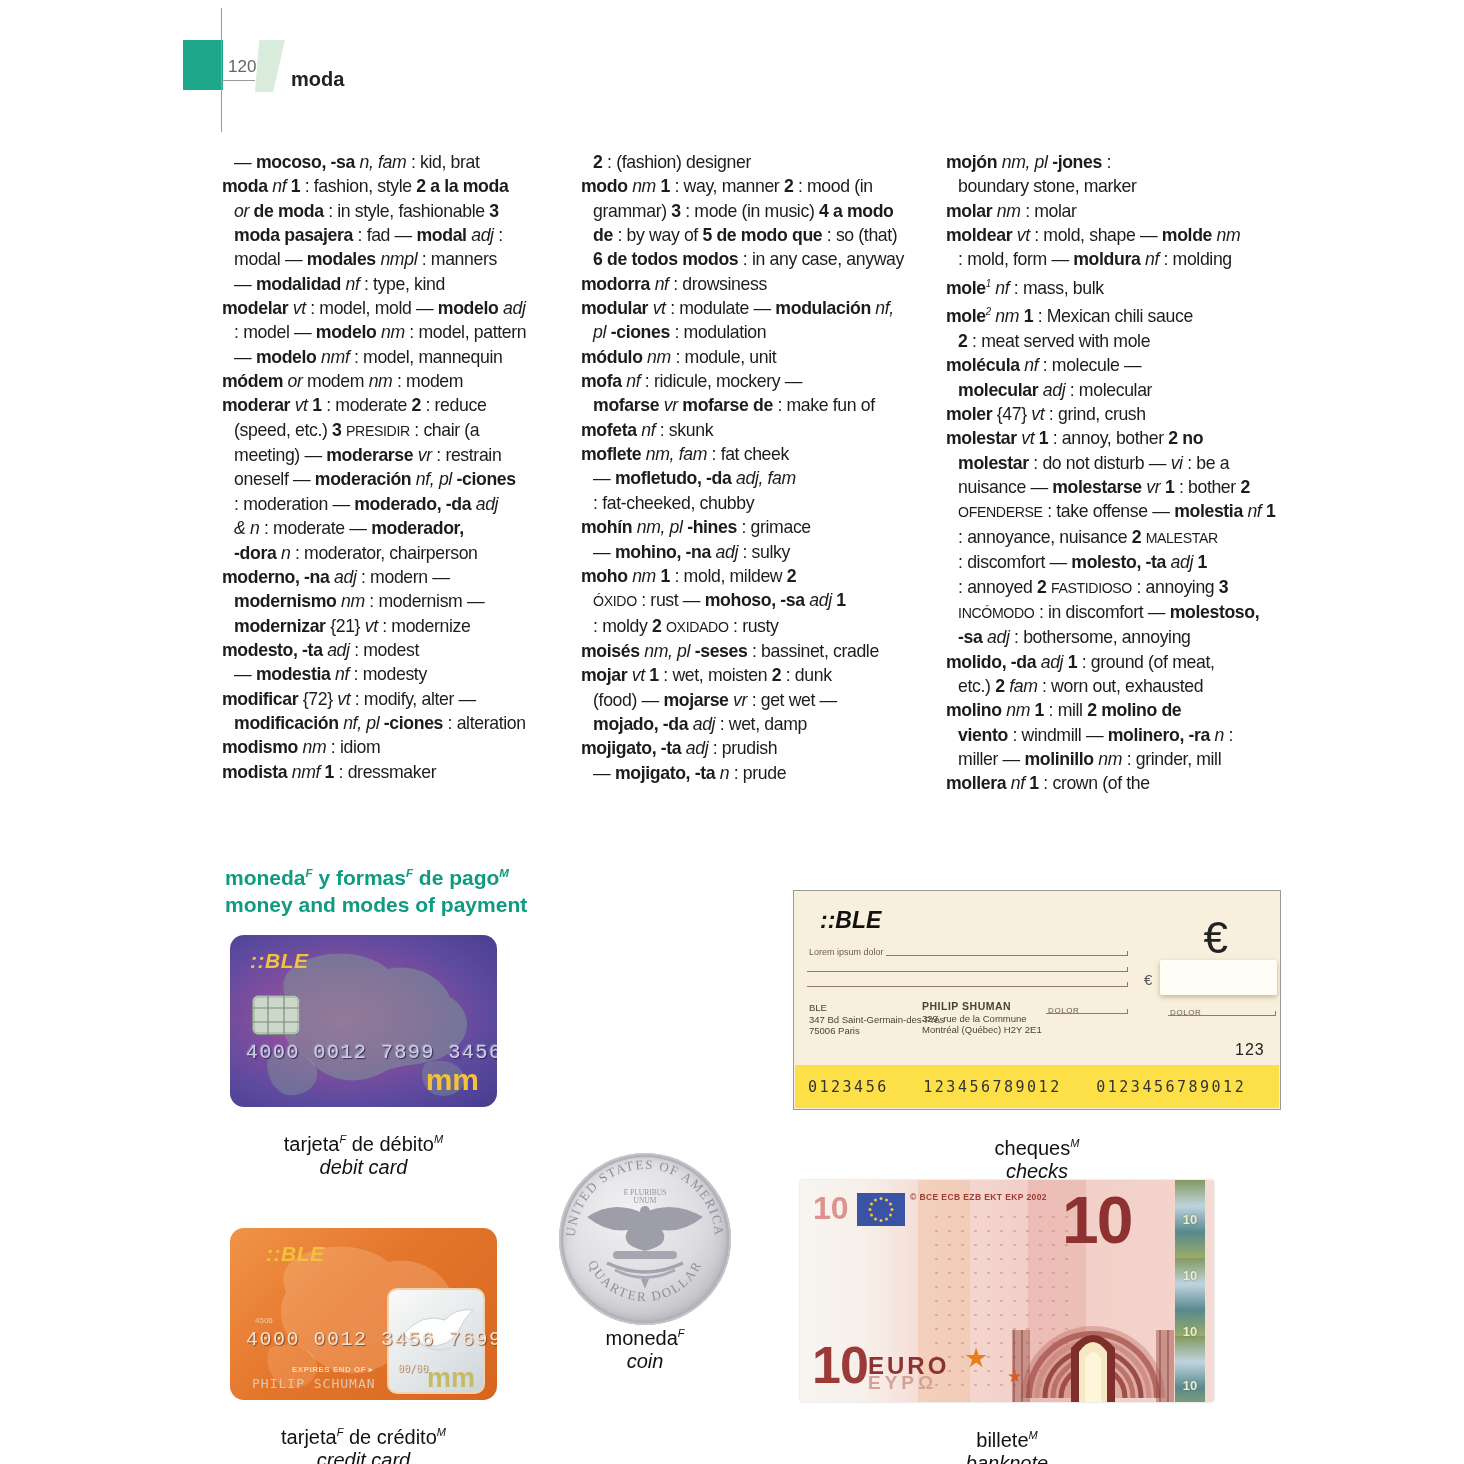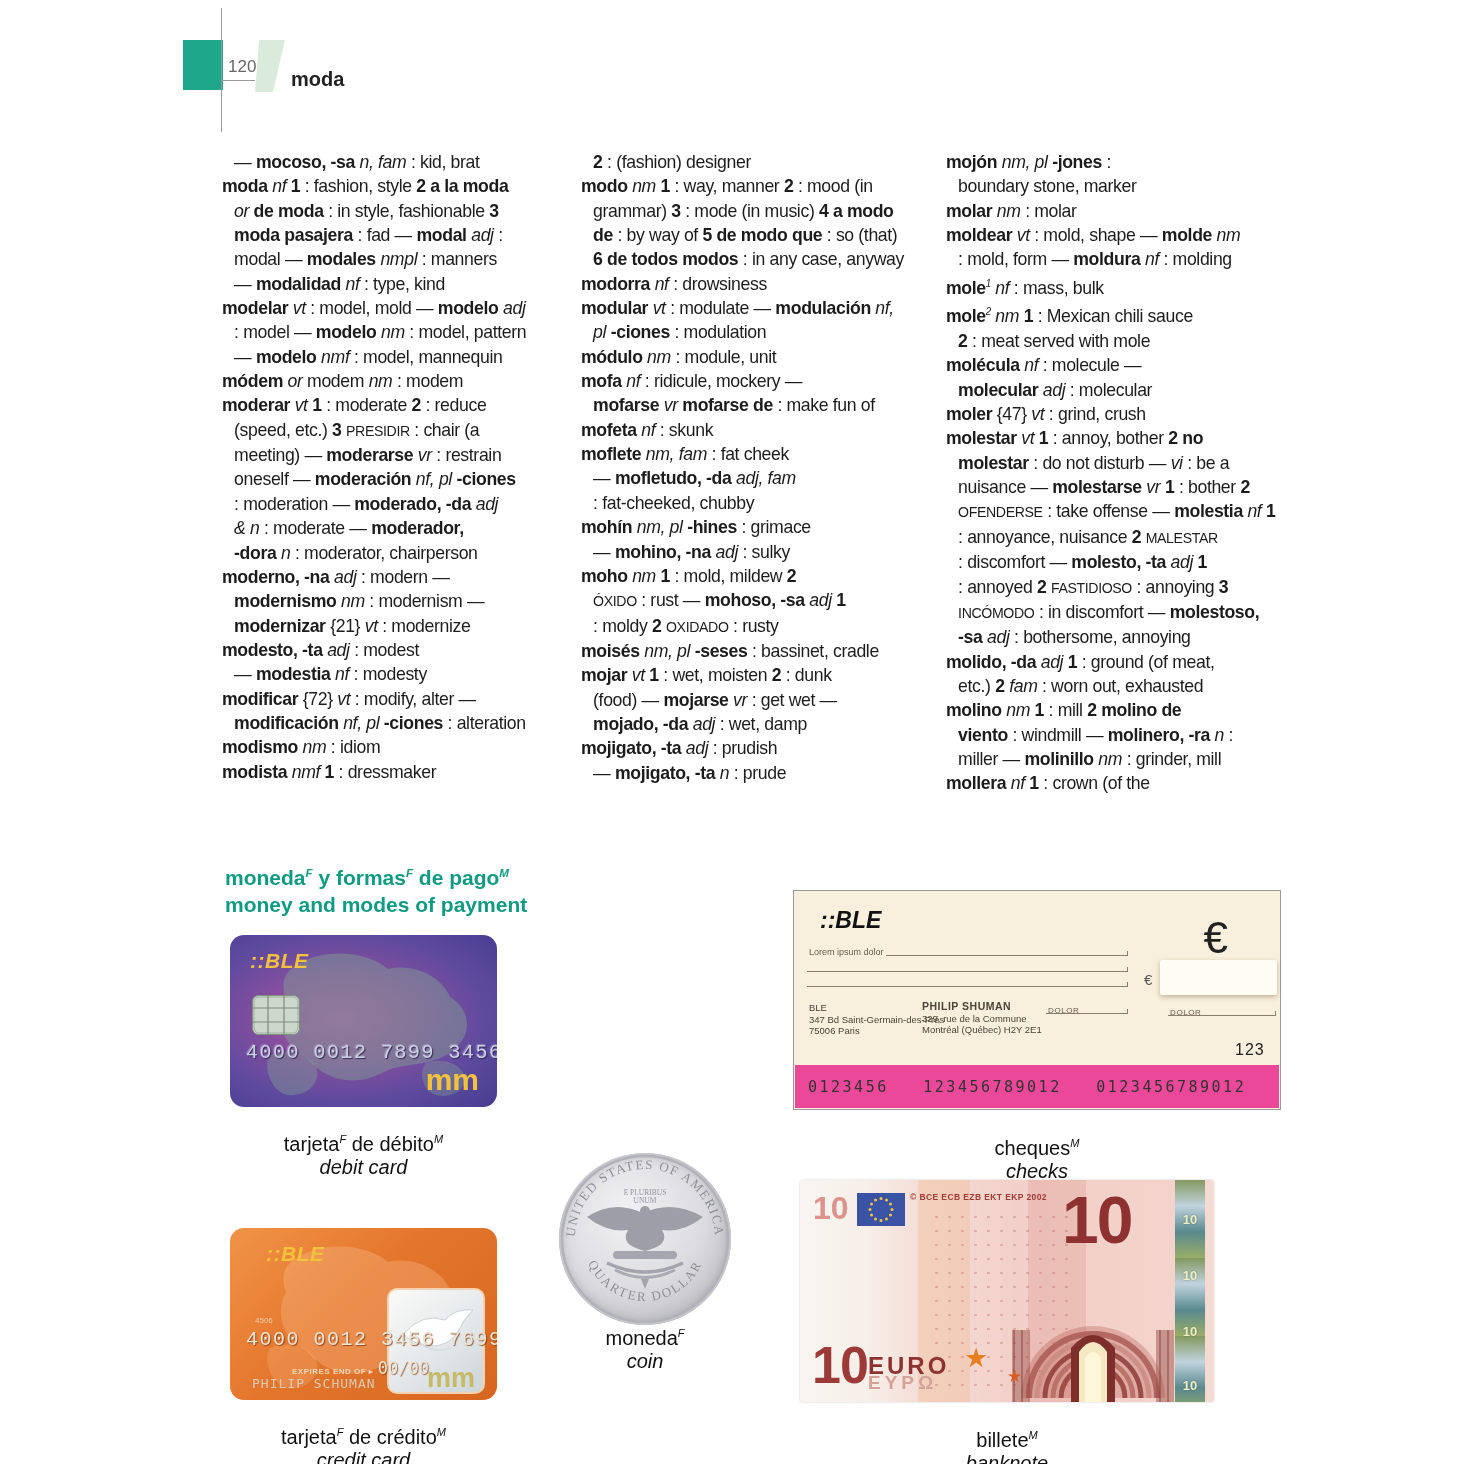--- a/index.html
+++ b/index.html
@@ -48,22 +48,22 @@
   .card-mm{position:absolute;right:18px;bottom:10px;font-size:30px;font-weight:bold;
     color:#f2c23d;z-index:3;}
   
   .cc-holo{position:absolute;right:12px;top:60px;width:94px;height:102px;border-radius:10px;
     background:linear-gradient(140deg,#fafaf8 0%,#e4e8ea 55%,#ccd4d8 100%);
     border:2px solid #f2d2b0;z-index:1;}
   .cc-small-num{position:absolute;left:25px;top:88px;font-size:8px;color:#f3cda6;z-index:3;}
   .cc-number{color:#ece5da;text-shadow:1px 1px 1px rgba(130,55,10,0.8);top:100px;}
   .cc-exp{position:absolute;left:62px;top:130px;z-index:3;white-space:nowrap;}
   .cc-exp .lab{font-size:8px;font-weight:bold;color:#f6d6b4;letter-spacing:0.5px;}
-  .cc-exp .val{font-family:"DejaVu Sans Mono",monospace;font-size:17px;color:#ece5da;
-    text-shadow:1px 1px 1px rgba(130,55,10,0.7);}
+  .cc-exp .val{font-family:"DejaVu Sans Mono",monospace;font-size:10px;color:#ece5da;
+    text-shadow:1px 1px 1px rgba(130,55,10,0.7);margin-left:20px;}
   .cc-holder{position:absolute;left:22px;top:148px;font-family:"DejaVu Sans Mono",monospace;
     font-size:13px;letter-spacing:1px;color:#dcc9b4;z-index:3;}
   .cc-mm{color:#c6ba68;right:22px;bottom:6px;font-size:27px;}
 
   
   .check{position:absolute;left:793px;top:890px;width:488px;height:220px;background:#f8f0dc;
     border:1px solid #999;box-sizing:border-box;}
   .check-brand{position:absolute;left:26px;top:16px;font-size:23px;font-weight:bold;
     font-style:italic;color:#111;}
   .euro-big{position:absolute;right:52px;top:22px;font-size:44px;font-weight:400;color:#222;}
@@ -71,21 +71,21 @@
   .payee{position:absolute;left:15px;top:56px;font-size:9px;color:#6b5d4f;}
   .wline{position:absolute;height:1px;background:#8a7d6e;}
   .wline:after{content:"";position:absolute;right:0;bottom:0;width:1px;height:5px;background:#8a7d6e;}
   .amount-box{position:absolute;left:366px;top:69px;width:117px;height:35px;background:#fffdf6;
     border-radius:2px;box-shadow:0 2px 5px rgba(150,125,85,0.55);}
   .addr{position:absolute;font-size:9.5px;line-height:11.5px;color:#4a4438;}
   .addr .bname{font-weight:bold;}
   .addr .hname{font-weight:bold;font-size:10.5px;letter-spacing:0.5px;}
   .fieldlab{position:absolute;font-size:8px;letter-spacing:0.6px;color:#6b5d4f;padding-left:30px;}
   .check-num{position:absolute;left:441px;top:150px;font-size:16px;color:#222;letter-spacing:1px;}
-  .micr-strip{position:absolute;left:1px;bottom:1px;width:484px;height:43px;background:#ec4899;}
+  .micr-strip{position:absolute;left:1px;bottom:1px;width:484px;height:43px;background:#fde047;}
   .micr{position:absolute;left:13px;top:13px;font-family:"DejaVu Sans Mono",monospace;
     font-size:15px;letter-spacing:2.5px;color:#333;white-space:pre;}
 
   
   .coin{position:absolute;left:559px;top:1153px;width:172px;height:172px;border-radius:50%;
     background:radial-gradient(circle at 40% 35%, #f2f2f4 0%, #dcdce0 50%, #bcbcc2 82%, #a8a8ae 100%);
     box-shadow:inset 0 0 0 2px #c6c6cc, inset 0 0 14px rgba(110,110,125,0.55);}
   .coin svg{position:absolute;left:0;top:0;}
 
   

